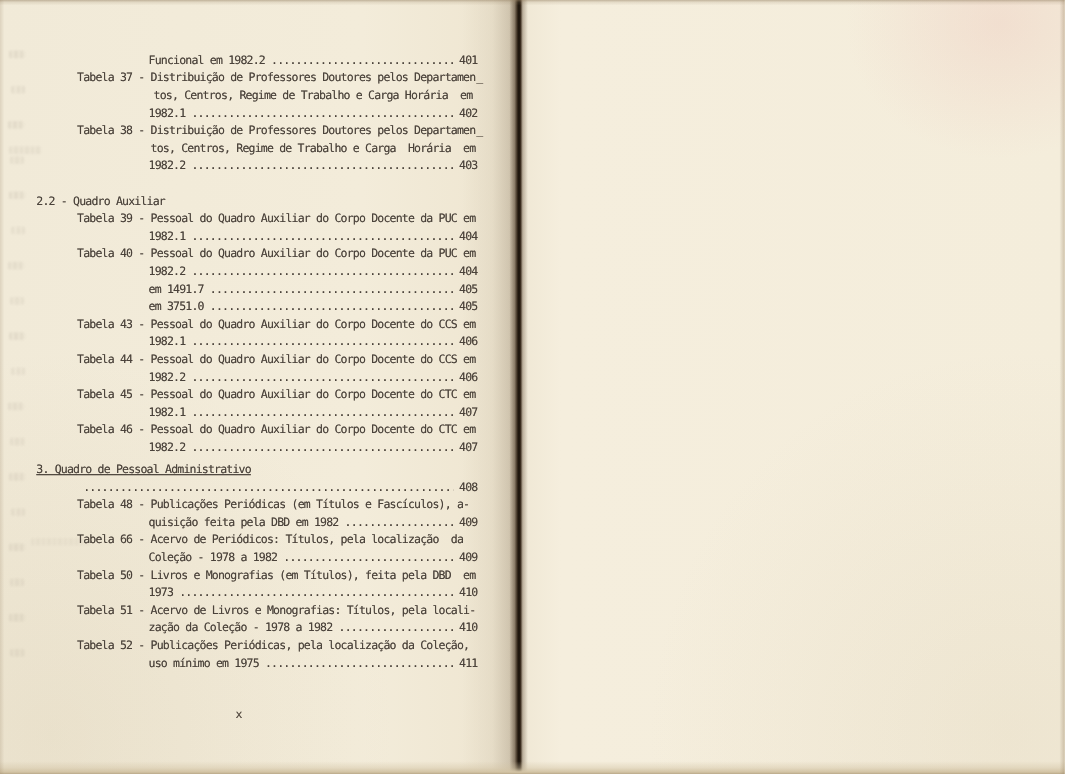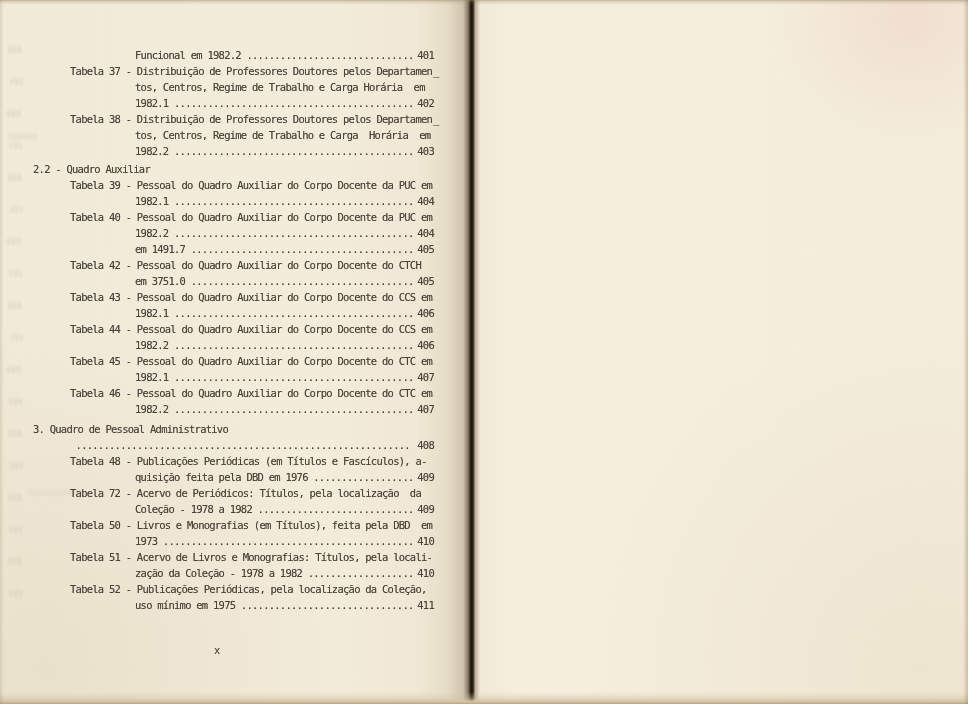--- a/index.html
+++ b/index.html
@@ -76,24 +76,24 @@
     text-shadow: 0 0 0.6px rgba(74,66,58,0.55);
   }
   #toc-left  { left: 33px;  top: 47px; width: 401px; }
 
   .ln { display: flex; height: 16px; }
   .ln .txt { white-space: pre; flex: 0 0 auto; }
   .ln .dots { flex: 1 1 auto; min-width: 0; overflow: hidden; white-space: pre; }
   .ln .pg  { flex: 0 0 auto; white-space: pre; padding-left: 5px; }
 
   #toc-left .entry { padding-left: 37px; }
-  #toc-left .cont  { padding-left: 102px; }
-
-  .gap3  { margin-top: 2px; }
-  .gap4  { margin-top: 4px; }
+  #toc-left .cont  { padding-left: 102px; justify-content: center; }
+
+  .gap3  { margin-top: 16px; }
+  .gap4  { margin-top: 4px; text-decoration: underline; }
 
   .folio {
     position: absolute;
     font-size: 10.5px;
     letter-spacing: -0.5px;
     color: #554c42;
     text-shadow: 0 0 0.6px rgba(74,66,58,0.5);
   }
   .folio-left  { left: 214px; top: 644px; }
 
@@ -180,23 +180,20 @@
         <div class="ln cont">
           <span class="txt">1982.2</span>
           <span class="dots"> ................................................................................................................................................................</span>
           <span class="pg">404</span>
         </div>
         <div class="ln cont">
           <span class="txt">em 1491.7</span>
           <span class="dots"> ................................................................................................................................................................</span>
           <span class="pg">405</span>
         </div>
-        <div class="ln entry">
-          <span class="txt">Tabela 42 - Pessoal do Quadro Auxiliar do Corpo Docente do CTCH</span>
-        </div>
         <div class="ln cont">
           <span class="txt">em 3751.0</span>
           <span class="dots"> ................................................................................................................................................................</span>
           <span class="pg">405</span>
         </div>
         <div class="ln entry">
           <span class="txt">Tabela 43 - Pessoal do Quadro Auxiliar do Corpo Docente do CCS em</span>
         </div>
         <div class="ln cont">
           <span class="txt">1982.1</span>
@@ -231,26 +228,26 @@
           <span class="txt">3. Quadro de Pessoal Administrativo</span>
         </div>
         <div class="ln entry">
           <span class="dots"> ................................................................................................................................................................</span>
           <span class="pg">408</span>
         </div>
         <div class="ln entry">
           <span class="txt">Tabela 48 - Publicações Periódicas (em Títulos e Fascículos), a-</span>
         </div>
         <div class="ln cont">
-          <span class="txt">quisição feita pela DBD em 1976</span>
+          <span class="txt">quisição feita pela DBD em 1982</span>
           <span class="dots"> ................................................................................................................................................................</span>
           <span class="pg">409</span>
         </div>
         <div class="ln entry">
-          <span class="txt">Tabela 72 - Acervo de Periódicos: Títulos, pela localização  da</span>
+          <span class="txt">Tabela 66 - Acervo de Periódicos: Títulos, pela localização  da</span>
         </div>
         <div class="ln cont">
           <span class="txt">Coleção - 1978 a 1982</span>
           <span class="dots"> ................................................................................................................................................................</span>
           <span class="pg">409</span>
         </div>
         <div class="ln entry">
           <span class="txt">Tabela 50 - Livros e Monografias (em Títulos), feita pela DBD  em</span>
         </div>
         <div class="ln cont">

